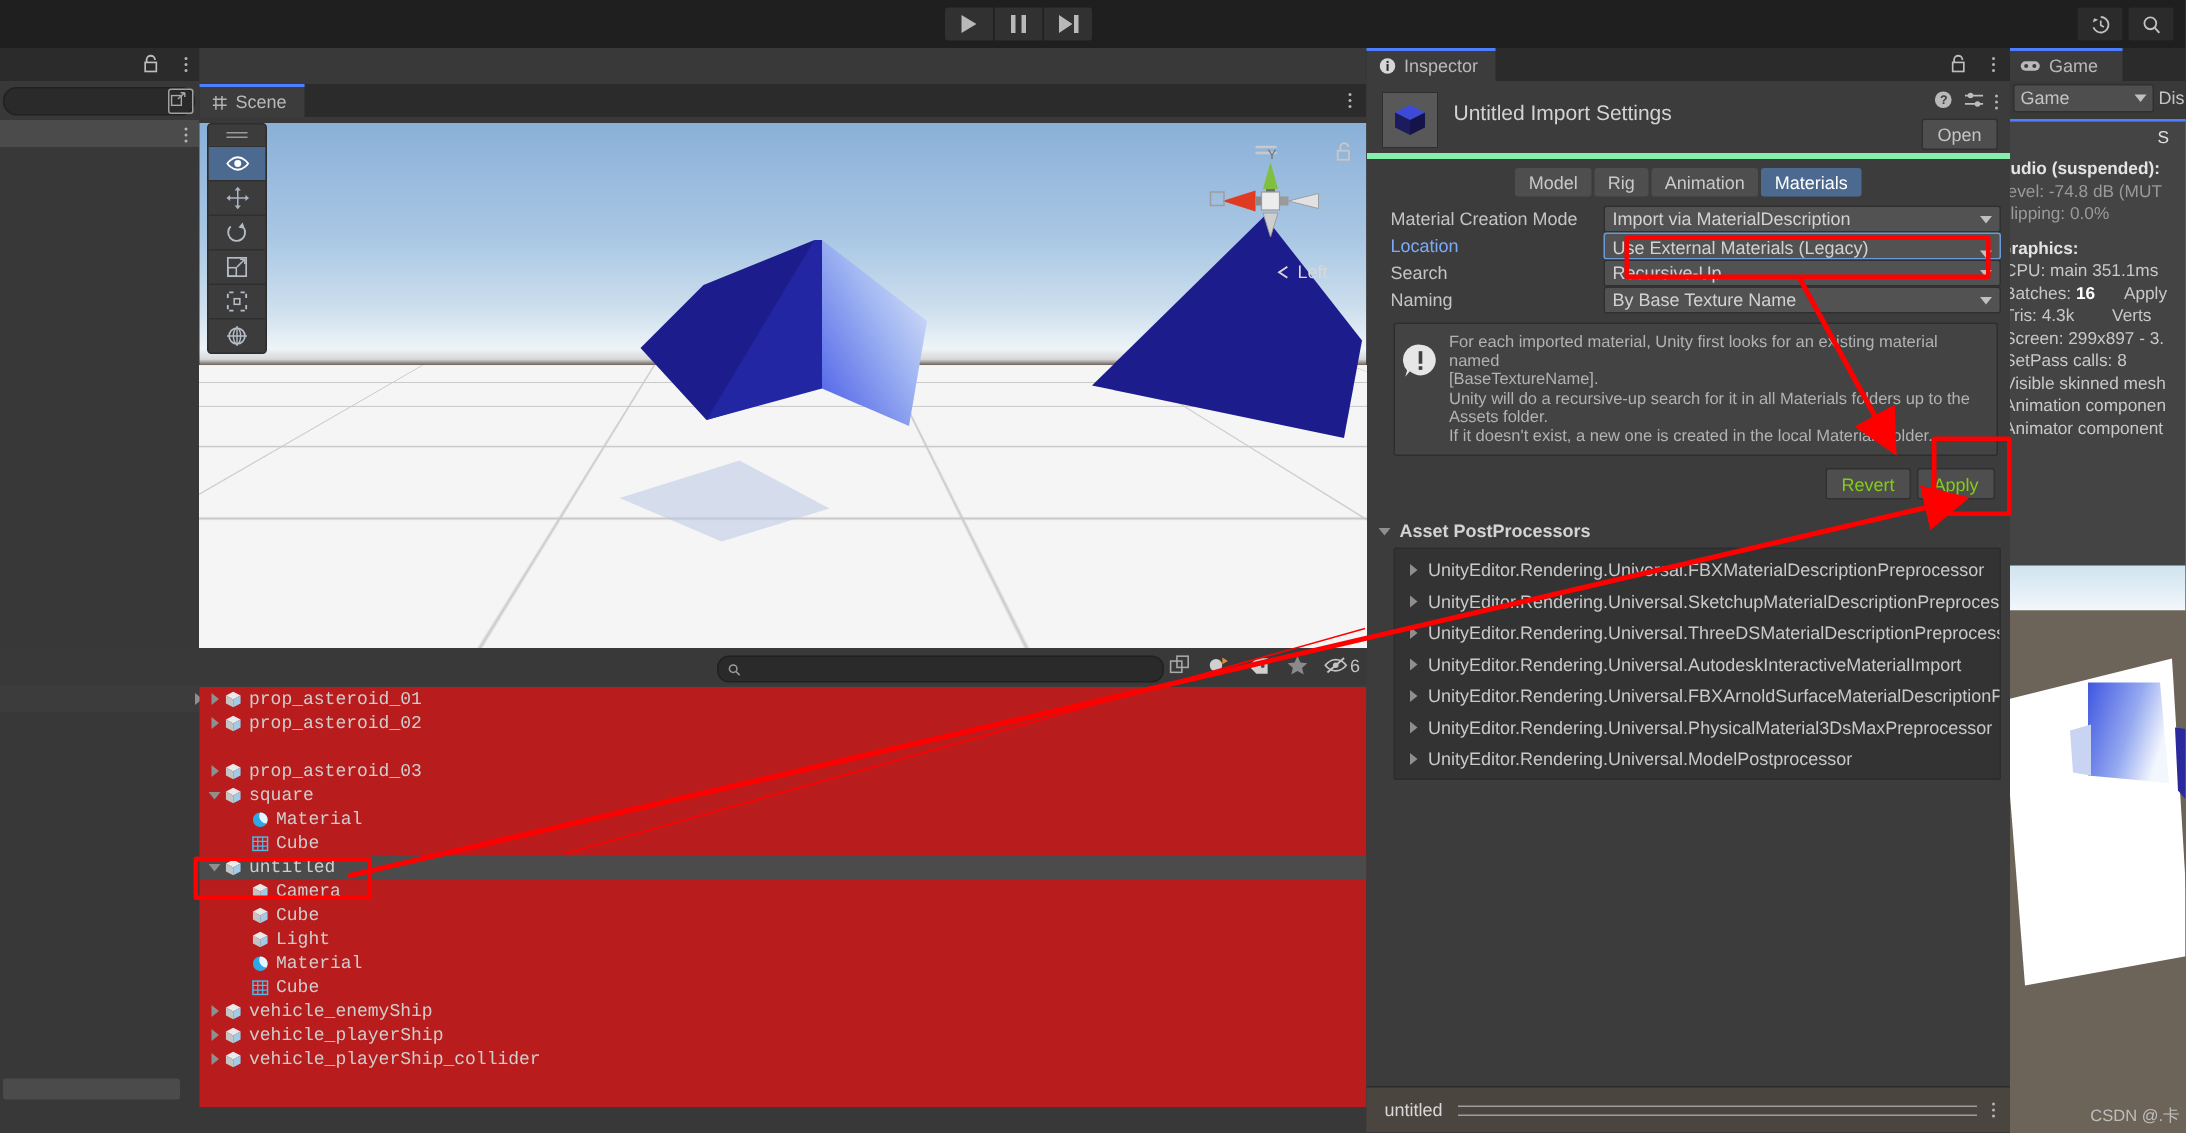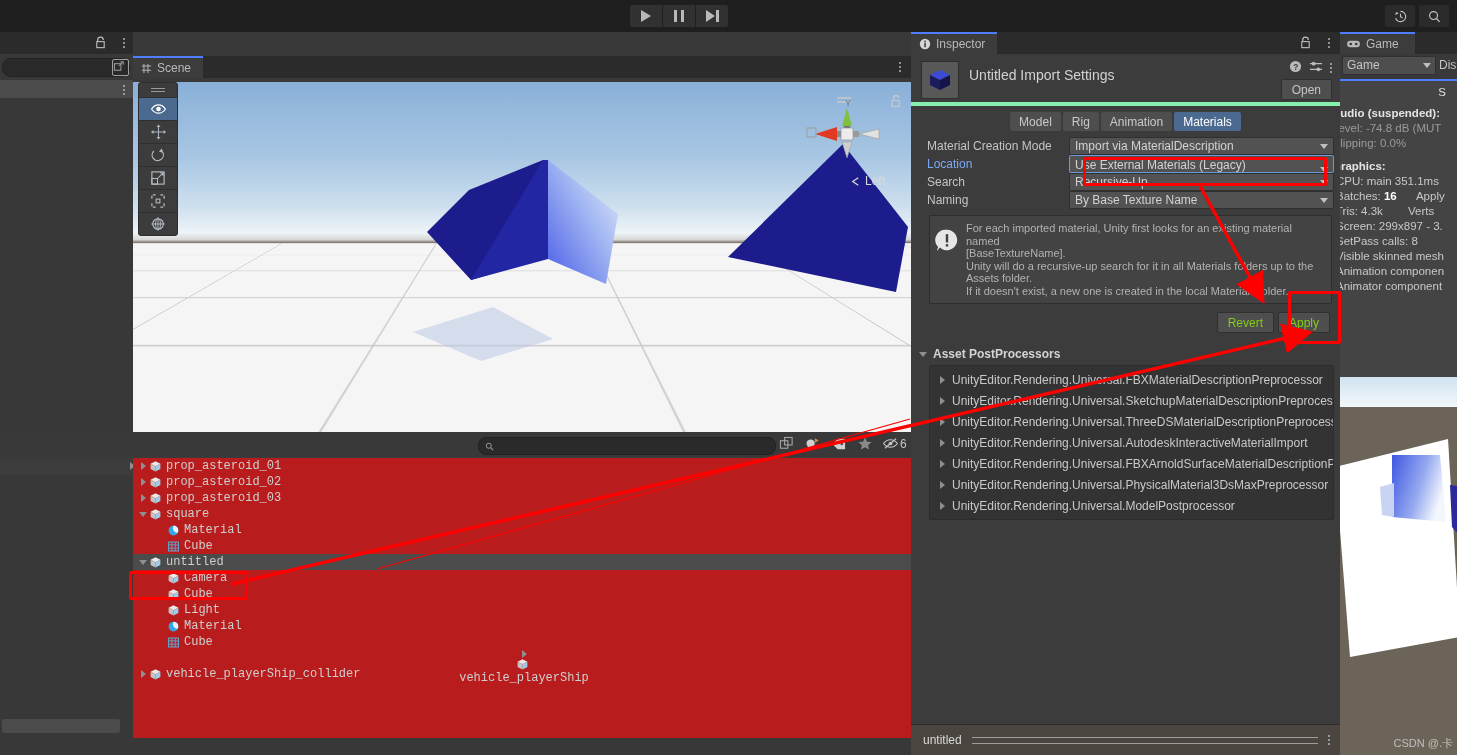--- a/index.html
+++ b/index.html
@@ -561,113 +561,124 @@
           <span class="tw">
             <span class="tri-r"></span>
           </span>
           <svg viewBox="0 0 16 16" class="prefab-ic">
             <polygon points="8,1.5 14,4.6 8,7.7 2,4.6" fill="#e9e9e9"></polygon>
             <polygon points="2,4.6 8,7.7 8,14.2 2,11.1" fill="#c4c4c4"></polygon>
             <polygon points="14,4.6 8,7.7 8,14.2 14,11.1" fill="#9fcbe8"></polygon>
           </svg>
           <span>prop_asteroid_02</span>
         </div>
+        <div class="trow" style="padding-left: 4px; margin-top: 16px;">
+          <span class="tw">
+            <span class="tri-r"></span>
+          </span>
+          <svg viewBox="0 0 16 16" class="prefab-ic">
+            <polygon points="8,1.5 14,4.6 8,7.7 2,4.6" fill="#e9e9e9"></polygon>
+            <polygon points="2,4.6 8,7.7 8,14.2 2,11.1" fill="#c4c4c4"></polygon>
+            <polygon points="14,4.6 8,7.7 8,14.2 14,11.1" fill="#9fcbe8"></polygon>
+          </svg>
+          <span>prop_asteroid_03</span>
+        </div>
+        <div class="trow" style="padding-left: 4px;">
+          <span class="tw">
+            <span class="tri-d"></span>
+          </span>
+          <svg viewBox="0 0 16 16" class="prefab-ic">
+            <polygon points="8,1.5 14,4.6 8,7.7 2,4.6" fill="#e9e9e9"></polygon>
+            <polygon points="2,4.6 8,7.7 8,14.2 2,11.1" fill="#c4c4c4"></polygon>
+            <polygon points="14,4.6 8,7.7 8,14.2 14,11.1" fill="#9fcbe8"></polygon>
+          </svg>
+          <span>square</span>
+        </div>
+        <div class="trow" style="padding-left: 22px;">
+          <span class="tw"></span>
+          <svg viewBox="0 0 16 16" class="prefab-ic">
+            <circle cx="8" cy="8" r="6" fill="#2fa8e8"></circle>
+            <path d="M8 2a6 6 0 0 1 5.2 9A6 6 0 0 1 8 2z" fill="#e8f4fb"></path>
+          </svg>
+          <span>Material</span>
+        </div>
+        <div class="trow" style="padding-left: 22px;">
+          <span class="tw"></span>
+          <svg viewBox="0 0 16 16" class="prefab-ic">
+            <rect x="2" y="2.5" width="12" height="11" fill="none" stroke="#55b6e8" stroke-width="1.2"></rect>
+            <path d="M2 6h12M2 10h12M6 2.5v11M10 2.5v11" stroke="#55b6e8" stroke-width="1"></path>
+          </svg>
+          <span>Cube</span>
+        </div>
+        <div class="trow sel" style="padding-left: 4px;">
+          <span class="tw">
+            <span class="tri-d"></span>
+          </span>
+          <svg viewBox="0 0 16 16" class="prefab-ic">
+            <polygon points="8,1.5 14,4.6 8,7.7 2,4.6" fill="#e9e9e9"></polygon>
+            <polygon points="2,4.6 8,7.7 8,14.2 2,11.1" fill="#c4c4c4"></polygon>
+            <polygon points="14,4.6 8,7.7 8,14.2 14,11.1" fill="#9fcbe8"></polygon>
+          </svg>
+          <span>untitled</span>
+        </div>
+        <div class="trow" style="padding-left: 22px;">
+          <span class="tw"></span>
+          <svg viewBox="0 0 16 16" class="prefab-ic">
+            <polygon points="8,1.5 14,4.6 8,7.7 2,4.6" fill="#e9e9e9"></polygon>
+            <polygon points="2,4.6 8,7.7 8,14.2 2,11.1" fill="#c4c4c4"></polygon>
+            <polygon points="14,4.6 8,7.7 8,14.2 14,11.1" fill="#9fcbe8"></polygon>
+          </svg>
+          <span>Camera</span>
+        </div>
+        <div class="trow" style="padding-left: 22px;">
+          <span class="tw"></span>
+          <svg viewBox="0 0 16 16" class="prefab-ic">
+            <polygon points="8,1.5 14,4.6 8,7.7 2,4.6" fill="#e9e9e9"></polygon>
+            <polygon points="2,4.6 8,7.7 8,14.2 2,11.1" fill="#c4c4c4"></polygon>
+            <polygon points="14,4.6 8,7.7 8,14.2 14,11.1" fill="#9fcbe8"></polygon>
+          </svg>
+          <span>Cube</span>
+        </div>
+        <div class="trow" style="padding-left: 22px;">
+          <span class="tw"></span>
+          <svg viewBox="0 0 16 16" class="prefab-ic">
+            <polygon points="8,1.5 14,4.6 8,7.7 2,4.6" fill="#e9e9e9"></polygon>
+            <polygon points="2,4.6 8,7.7 8,14.2 2,11.1" fill="#c4c4c4"></polygon>
+            <polygon points="14,4.6 8,7.7 8,14.2 14,11.1" fill="#9fcbe8"></polygon>
+          </svg>
+          <span>Light</span>
+        </div>
+        <div class="trow" style="padding-left: 22px;">
+          <span class="tw"></span>
+          <svg viewBox="0 0 16 16" class="prefab-ic">
+            <circle cx="8" cy="8" r="6" fill="#2fa8e8"></circle>
+            <path d="M8 2a6 6 0 0 1 5.2 9A6 6 0 0 1 8 2z" fill="#e8f4fb"></path>
+          </svg>
+          <span>Material</span>
+        </div>
+        <div class="trow" style="padding-left: 22px;">
+          <span class="tw"></span>
+          <svg viewBox="0 0 16 16" class="prefab-ic">
+            <rect x="2" y="2.5" width="12" height="11" fill="none" stroke="#55b6e8" stroke-width="1.2"></rect>
+            <path d="M2 6h12M2 10h12M6 2.5v11M10 2.5v11" stroke="#55b6e8" stroke-width="1"></path>
+          </svg>
+          <span>Cube</span>
+        </div>
         <div class="trow" style="padding-left: 4px;">
           <span class="tw">
             <span class="tri-r"></span>
           </span>
           <svg viewBox="0 0 16 16" class="prefab-ic">
             <polygon points="8,1.5 14,4.6 8,7.7 2,4.6" fill="#e9e9e9"></polygon>
             <polygon points="2,4.6 8,7.7 8,14.2 2,11.1" fill="#c4c4c4"></polygon>
             <polygon points="14,4.6 8,7.7 8,14.2 14,11.1" fill="#9fcbe8"></polygon>
           </svg>
-          <span>prop_asteroid_03</span>
+          <span>vehicle_enemyShip</span>
         </div>
         <div class="trow" style="padding-left: 4px;">
-          <span class="tw">
-            <span class="tri-d"></span>
-          </span>
-          <svg viewBox="0 0 16 16" class="prefab-ic">
-            <polygon points="8,1.5 14,4.6 8,7.7 2,4.6" fill="#e9e9e9"></polygon>
-            <polygon points="2,4.6 8,7.7 8,14.2 2,11.1" fill="#c4c4c4"></polygon>
-            <polygon points="14,4.6 8,7.7 8,14.2 14,11.1" fill="#9fcbe8"></polygon>
-          </svg>
-          <span>square</span>
-        </div>
-        <div class="trow" style="padding-left: 22px;">
-          <span class="tw"></span>
-          <svg viewBox="0 0 16 16" class="prefab-ic">
-            <circle cx="8" cy="8" r="6" fill="#2fa8e8"></circle>
-            <path d="M8 2a6 6 0 0 1 5.2 9A6 6 0 0 1 8 2z" fill="#e8f4fb"></path>
-          </svg>
-          <span>Material</span>
-        </div>
-        <div class="trow" style="padding-left: 22px;">
-          <span class="tw"></span>
-          <svg viewBox="0 0 16 16" class="prefab-ic">
-            <rect x="2" y="2.5" width="12" height="11" fill="none" stroke="#55b6e8" stroke-width="1.2"></rect>
-            <path d="M2 6h12M2 10h12M6 2.5v11M10 2.5v11" stroke="#55b6e8" stroke-width="1"></path>
-          </svg>
-          <span>Cube</span>
-        </div>
-        <div class="trow sel" style="padding-left: 4px;">
-          <span class="tw">
-            <span class="tri-d"></span>
-          </span>
-          <svg viewBox="0 0 16 16" class="prefab-ic">
-            <polygon points="8,1.5 14,4.6 8,7.7 2,4.6" fill="#e9e9e9"></polygon>
-            <polygon points="2,4.6 8,7.7 8,14.2 2,11.1" fill="#c4c4c4"></polygon>
-            <polygon points="14,4.6 8,7.7 8,14.2 14,11.1" fill="#9fcbe8"></polygon>
-          </svg>
-          <span>untitled</span>
-        </div>
-        <div class="trow" style="padding-left: 22px;">
-          <span class="tw"></span>
-          <svg viewBox="0 0 16 16" class="prefab-ic">
-            <polygon points="8,1.5 14,4.6 8,7.7 2,4.6" fill="#e9e9e9"></polygon>
-            <polygon points="2,4.6 8,7.7 8,14.2 2,11.1" fill="#c4c4c4"></polygon>
-            <polygon points="14,4.6 8,7.7 8,14.2 14,11.1" fill="#9fcbe8"></polygon>
-          </svg>
-          <span>Camera</span>
-        </div>
-        <div class="trow" style="padding-left: 22px;">
-          <span class="tw"></span>
-          <svg viewBox="0 0 16 16" class="prefab-ic">
-            <polygon points="8,1.5 14,4.6 8,7.7 2,4.6" fill="#e9e9e9"></polygon>
-            <polygon points="2,4.6 8,7.7 8,14.2 2,11.1" fill="#c4c4c4"></polygon>
-            <polygon points="14,4.6 8,7.7 8,14.2 14,11.1" fill="#9fcbe8"></polygon>
-          </svg>
-          <span>Cube</span>
-        </div>
-        <div class="trow" style="padding-left: 22px;">
-          <span class="tw"></span>
-          <svg viewBox="0 0 16 16" class="prefab-ic">
-            <polygon points="8,1.5 14,4.6 8,7.7 2,4.6" fill="#e9e9e9"></polygon>
-            <polygon points="2,4.6 8,7.7 8,14.2 2,11.1" fill="#c4c4c4"></polygon>
-            <polygon points="14,4.6 8,7.7 8,14.2 14,11.1" fill="#9fcbe8"></polygon>
-          </svg>
-          <span>Light</span>
-        </div>
-        <div class="trow" style="padding-left: 22px;">
-          <span class="tw"></span>
-          <svg viewBox="0 0 16 16" class="prefab-ic">
-            <circle cx="8" cy="8" r="6" fill="#2fa8e8"></circle>
-            <path d="M8 2a6 6 0 0 1 5.2 9A6 6 0 0 1 8 2z" fill="#e8f4fb"></path>
-          </svg>
-          <span>Material</span>
-        </div>
-        <div class="trow" style="padding-left: 22px;">
-          <span class="tw"></span>
-          <svg viewBox="0 0 16 16" class="prefab-ic">
-            <rect x="2" y="2.5" width="12" height="11" fill="none" stroke="#55b6e8" stroke-width="1.2"></rect>
-            <path d="M2 6h12M2 10h12M6 2.5v11M10 2.5v11" stroke="#55b6e8" stroke-width="1"></path>
-          </svg>
-          <span>Cube</span>
-        </div>
-        <div class="trow" style="padding-left: 4px; flex-direction: column;">
           <span class="tw">
             <span class="tri-r"></span>
           </span>
           <svg viewBox="0 0 16 16" class="prefab-ic">
             <polygon points="8,1.5 14,4.6 8,7.7 2,4.6" fill="#e9e9e9"></polygon>
             <polygon points="2,4.6 8,7.7 8,14.2 2,11.1" fill="#c4c4c4"></polygon>
             <polygon points="14,4.6 8,7.7 8,14.2 14,11.1" fill="#9fcbe8"></polygon>
           </svg>
           <span>vehicle_playerShip</span>
         </div>

